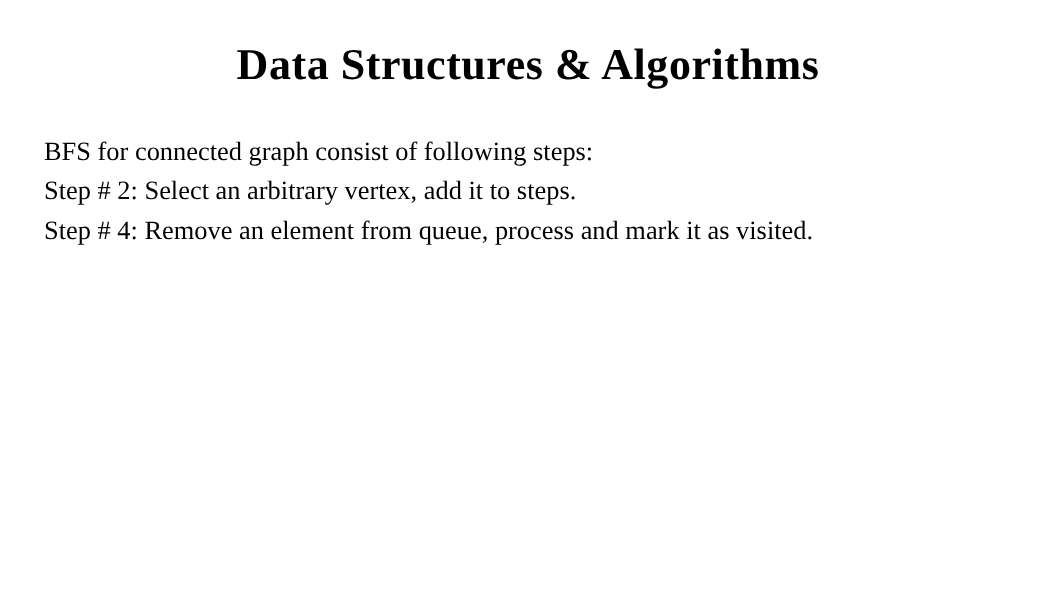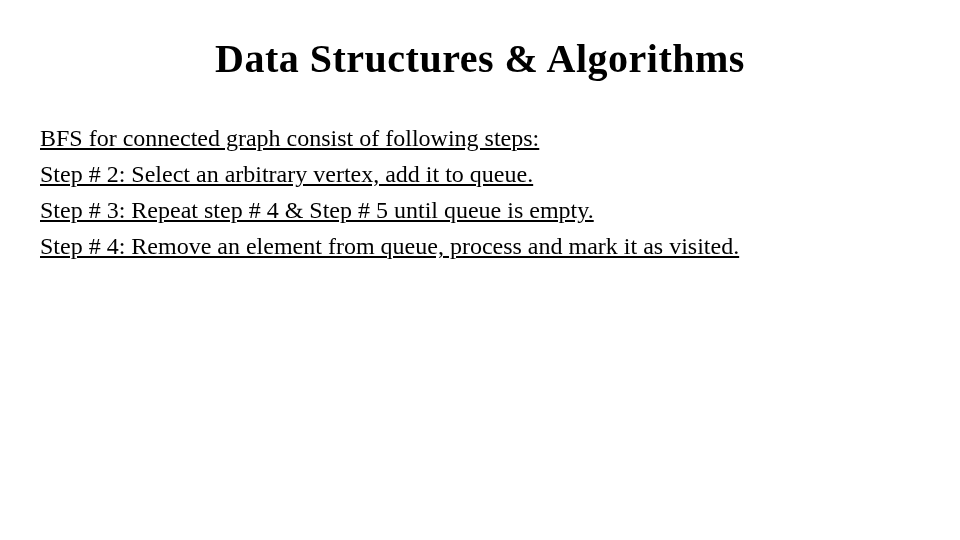--- a/index.html
+++ b/index.html
@@ -28,27 +28,25 @@
       margin-bottom: 38px;
       margin-top: 5px;
       letter-spacing: 0.5px;
     }
     .content {
       font-size: 24px;
       line-height: 1.5;
     }
     .content p {
       margin: 0;
-      text-decoration: underline;
     }
   </style>
 </head>
 <body>
 
 <div class="slide">
   <h1 class="title">Data Structures &amp; Algorithms</h1>
   <div class="content">
     <p>BFS for connected graph consist of following steps:</p>
-    <p>Step # 2: Select an arbitrary vertex, add it to queue.</p>
-    <p>Step # 3: Repeat  step # 4 &amp; Step # 5 until queue is empty.</p>
+    <p>Step # 2: Select an arbitrary vertex, add it to steps.</p>
     <p>Step # 4: Remove an element from queue, process and mark it as visited.</p>
   </div>
 </div>
 
 </body></html>

